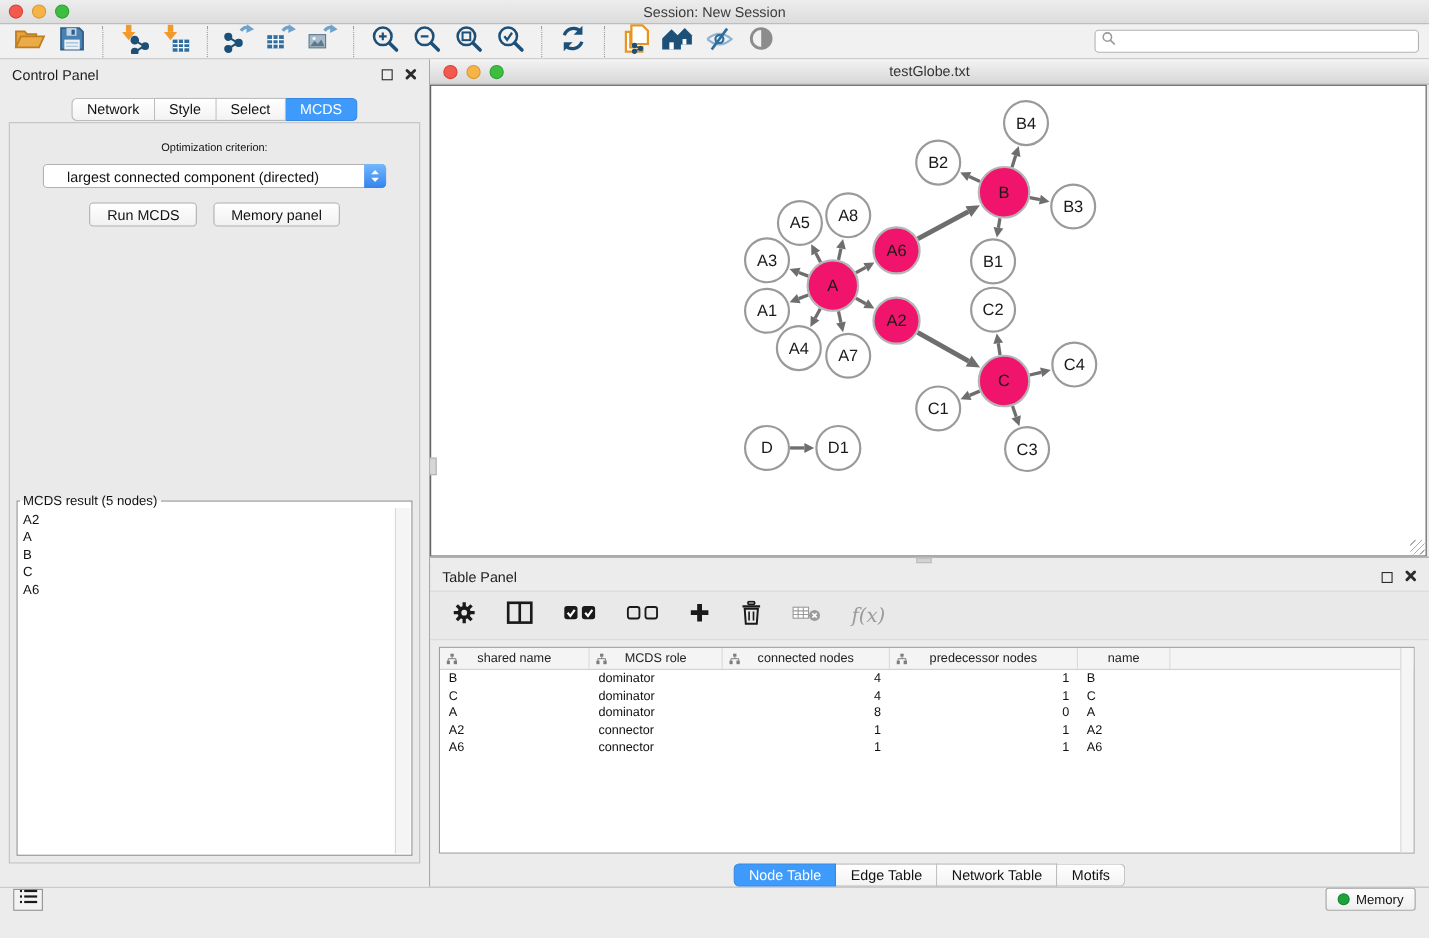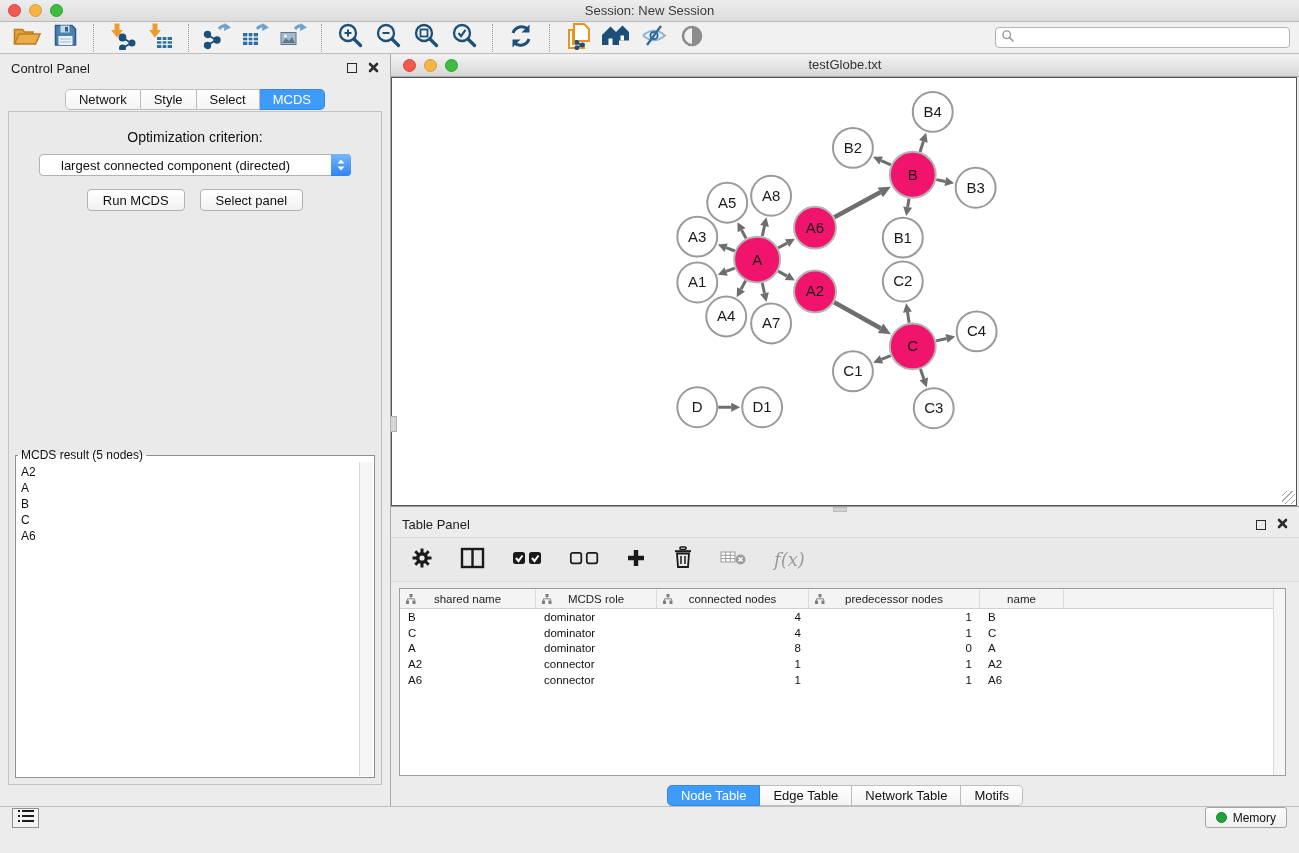--- a/index.html
+++ b/index.html
@@ -30,21 +30,21 @@
   .float-ic { width:10px; height:10px; border:1.6px solid #2b2b2b; display:inline-block; }
 
   .seg { display:inline-flex; }
   .seg-btn { height:21px; padding:0 13px; background:linear-gradient(#ffffff,#f3f3f3); border:1px solid #bdbdbd; border-left:none; font-size:13px; line-height:19px; color:#111; }
   .seg-btn:first-child { border-left:1px solid #bdbdbd; border-radius:5px 0 0 5px; }
   .seg-btn:last-child { border-radius:0 5px 5px 0; }
   .seg-btn.sel { background:#3f9bfb; color:#fff; border-color:#3787e2; }
   .cp-tabs { text-align:center; margin-top:7px; }
 
   .cp-content { position:absolute; left:8px; right:8px; top:57px; bottom:21px; border:1px solid #c3c3c3; background:#eaeaea; }
-  .opt-label { text-align:center; margin-top:17px; font-size:14px; color:#111; }
+  .opt-label { text-align:center; margin-top:17px; font-size:10px; color:#111; }
   .select-row { display:flex; justify-content:center; margin-top:9px; }
   .mac-select { width:312px; height:22px; background:#fff; border:1px solid #b2b2b2; border-radius:4px; display:flex; align-items:center; font-size:13px; }
   .mac-select .val { padding-left:21px; flex:1; color:#111; }
   .stepper { width:20px; height:22px; margin:-1px; border-radius:0 4px 4px 0; background:linear-gradient(#74b7fc,#3183ee); display:flex; align-items:center; justify-content:center; }
   .btn-row { display:flex; justify-content:center; gap:15px; margin-top:13px; }
   .mac-btn { height:22px; padding:0 15px; font-size:13px; color:#111; background:linear-gradient(#ffffff,#f1f1f1); border:1px solid #b2b2b2; border-radius:4px; }
 
   fieldset.mcds { position:absolute; left:6px; right:6px; top:336px; bottom:6px; border:1px solid #8f8f8f; background:#fff; }
   fieldset.mcds legend { font-size:12px; color:#111; padding:0 3px; margin-left:2px; }
   .mcds-list { position:absolute; left:1px; right:16px; top:0; bottom:1px; overflow:hidden; font-size:12px; padding:2px 4px; color:#111; }
@@ -303,21 +303,21 @@
             <span class="stepper">
               <svg width="10" height="14" viewBox="0 0 10 14">
                   <path d="M1.5 5.5 L5 1.5 L8.5 5.5 Z" fill="#fff"></path>
                   <path d="M1.5 8.5 L5 12.5 L8.5 8.5 Z" fill="#fff"></path>
                 </svg>
             </span>
           </div>
         </div>
         <div class="btn-row">
           <button class="mac-btn">Run MCDS</button>
-          <button class="mac-btn">Select panel</button>
+          <button class="mac-btn">Memory panel</button>
         </div>
 
         <fieldset class="mcds">
           <legend>MCDS result (5 nodes)</legend>
           <div class="mcds-list" id="mcds-list">
               <div>A2</div>
               <div>A</div>
               <div>B</div>
               <div>C</div>
               <div>A6</div>

